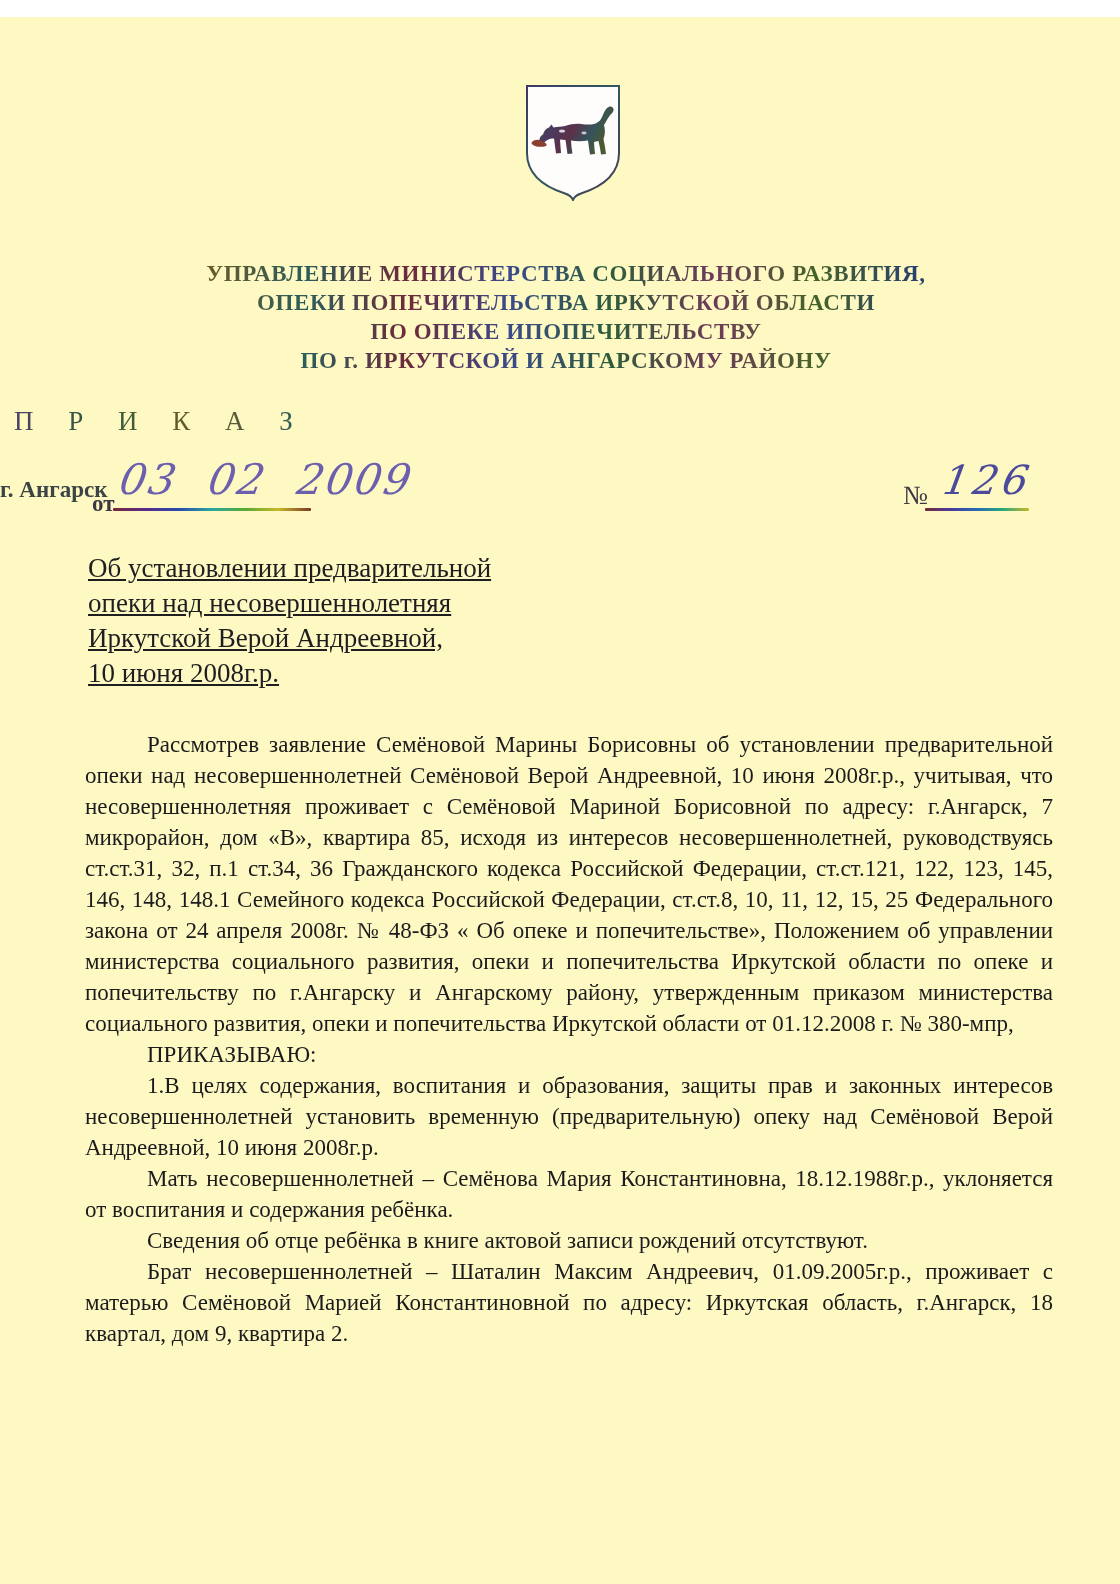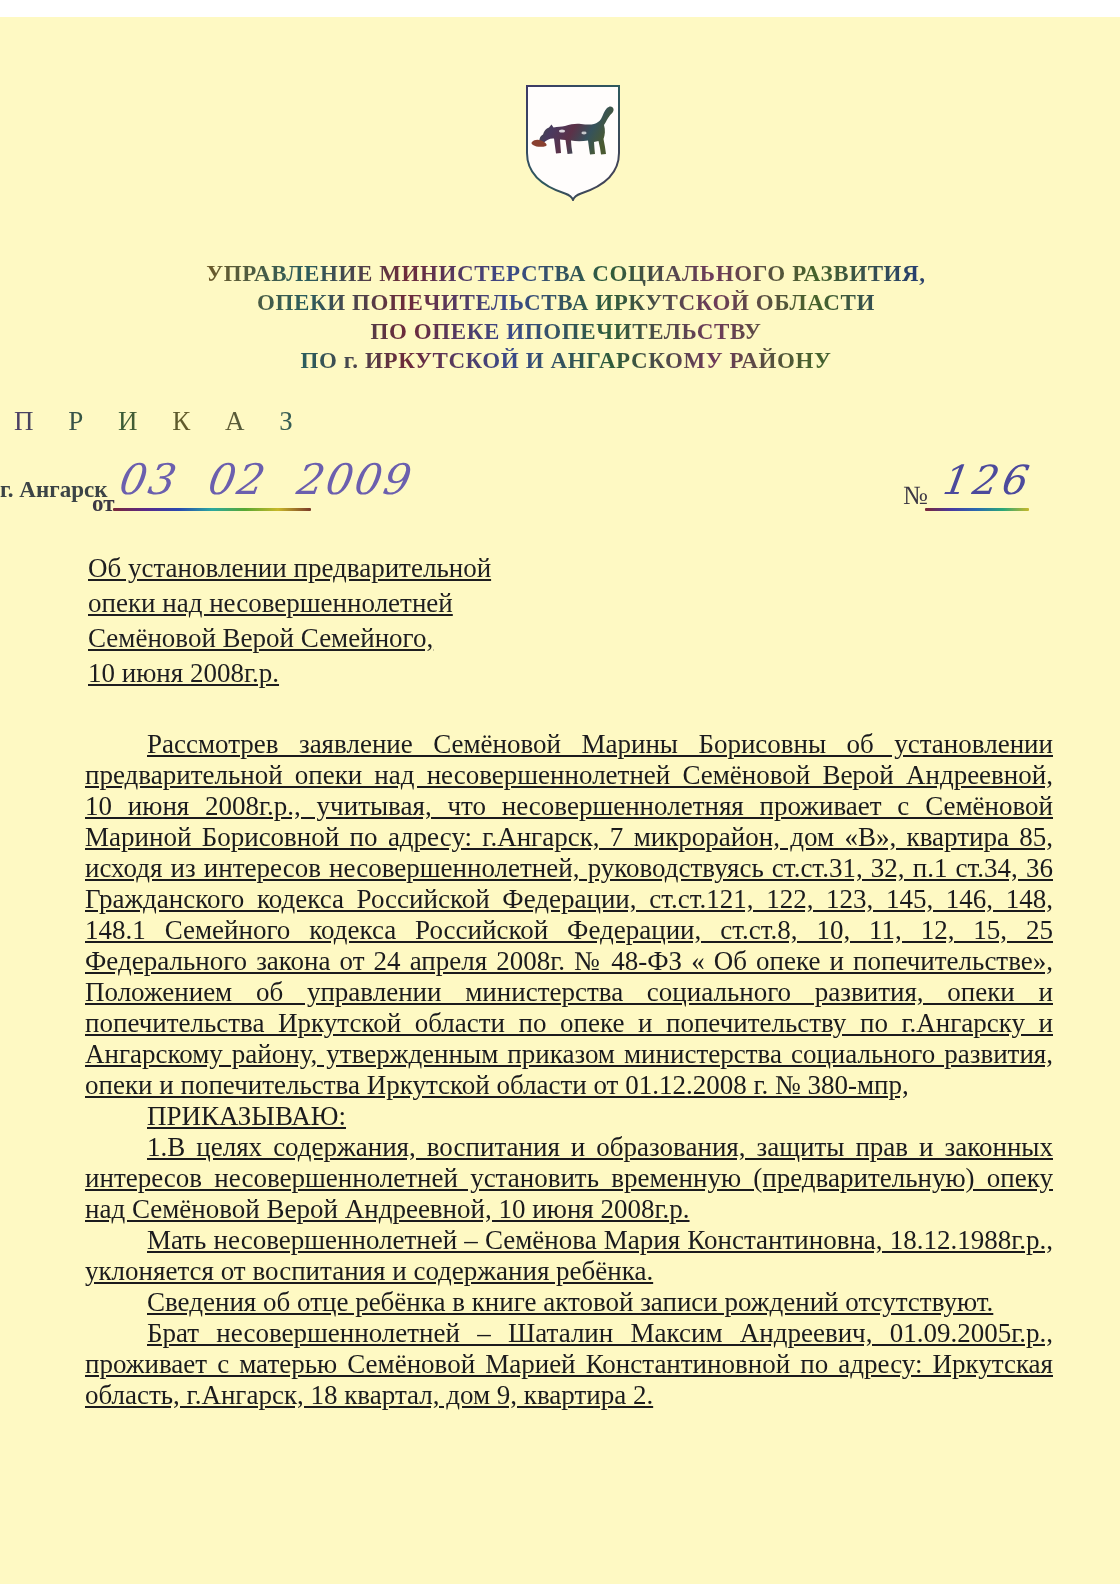--- a/index.html
+++ b/index.html
@@ -105,23 +105,22 @@
 
   
   .subject {
     position: absolute; left: 88px; top: 534px;
     font-size: 27px; line-height: 35px; color: #1e1e20; text-decoration: underline;
   }
 
   
   .body-text {
     position: absolute; left: 85px; top: 712px; width: 968px;
-    font-size: 27px; line-height: 31px; color: #1b1b1d;
+    font-size: 23px; line-height: 31px; color: #1b1b1d;
     text-align: justify;
-    text-decoration: underline;
   }
   .body-text p { margin: 0; text-indent: 62px; }
   .decree-word { margin: 0; text-indent: 0; text-align: left; }
 </style>
 </head>
 <body>
 
 <div class="page">
 
   <div class="emblem">
@@ -170,22 +169,22 @@
     <span class="hw hw-date">03 02 2009</span>
     <span class="u-line u-date"></span>
     <span class="place">г. Ангарск</span>
     <span class="number-label">№</span>
     <span class="hw hw-number">126</span>
     <span class="u-line u-number"></span>
   </div>
 
   <div class="subject">
     <div>Об установлении предварительной</div>
-    <div>опеки над несовершеннолетней</div>
-    <div>Семёновой Верой Семейного,</div>
+    <div>опеки над несовершеннолетняя</div>
+    <div>Иркутской Верой Андреевной,</div>
     <div>10 июня 2008г.р.</div>
   </div>
 
   <div class="body-text">
     <p>Рассмотрев заявление Семёновой Марины Борисовны об установлении предварительной опеки над несовершеннолетней Семёновой Верой Андреевной, 10 июня 2008г.р., учитывая, что несовершеннолетняя проживает с Семёновой Мариной Борисовной по адресу: г.Ангарск, 7 микрорайон, дом «В», квартира 85, исходя из интересов несовершеннолетней, руководствуясь ст.ст.31, 32, п.1 ст.34, 36 Гражданского кодекса Российской Федерации, ст.ст.121, 122, 123, 145, 146, 148, 148.1 Семейного кодекса Российской Федерации, ст.ст.8, 10, 11, 12, 15, 25 Федерального закона от 24 апреля 2008г. № 48-ФЗ « Об опеке и попечительстве», Положением об управлении министерства социального развития, опеки и попечительства Иркутской области по опеке и попечительству по г.Ангарску и Ангарскому району, утвержденным приказом министерства социального развития, опеки и попечительства Иркутской области от 01.12.2008 г. № 380-мпр,</p>
     <p class="decree-word">ПРИКАЗЫВАЮ:</p>
     <p>1.В целях содержания, воспитания и образования, защиты прав и законных интересов несовершеннолетней установить временную (предварительную) опеку над Семёновой Верой Андреевной, 10 июня 2008г.р.</p>
     <p>Мать несовершеннолетней – Семёнова Мария Константиновна, 18.12.1988г.р., уклоняется от воспитания и содержания ребёнка.</p>
     <p>Сведения об отце ребёнка в книге актовой записи рождений отсутствуют.</p>
     <p>Брат несовершеннолетней – Шаталин Максим Андреевич, 01.09.2005г.р., проживает с матерью Семёновой Марией Константиновной по адресу: Иркутская область, г.Ангарск, 18 квартал, дом 9, квартира 2.</p>

